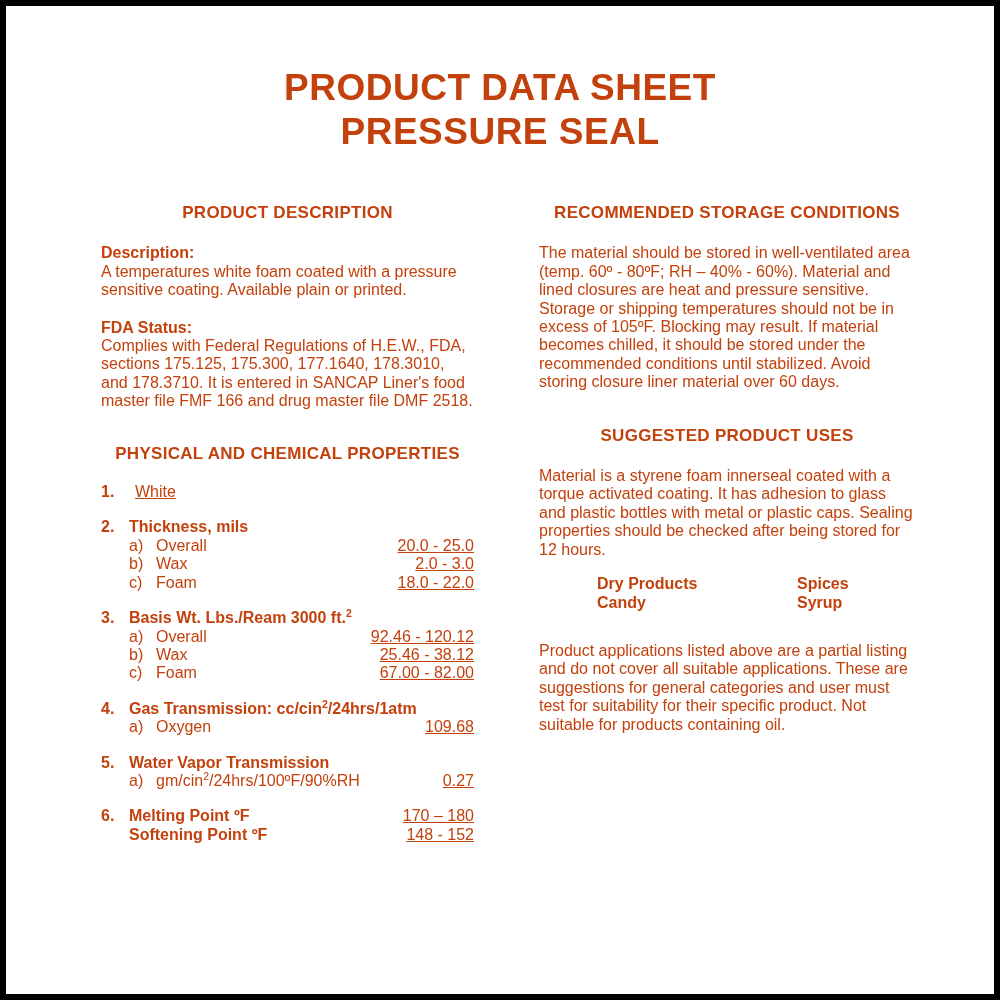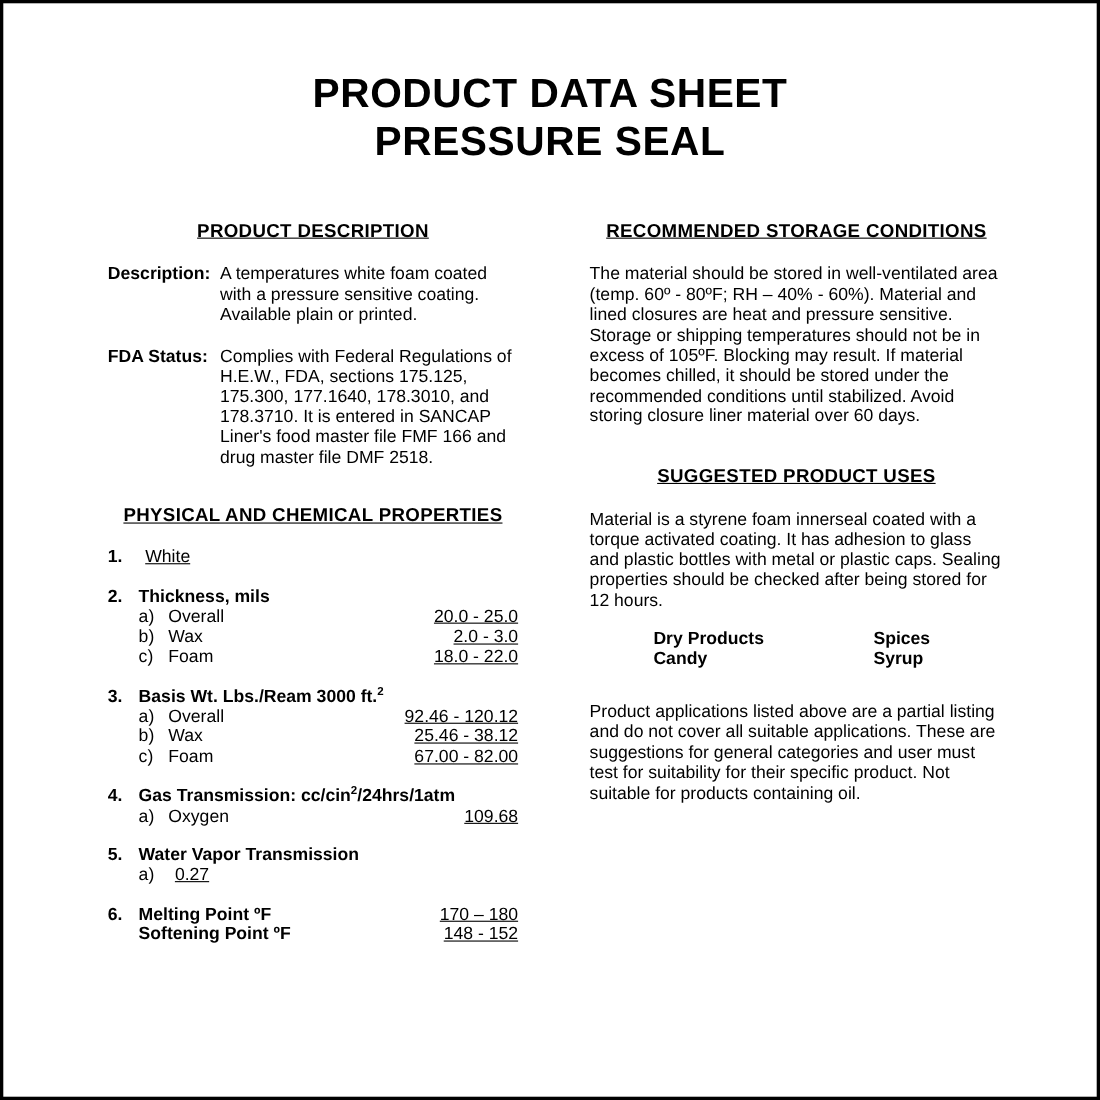--- a/index.html
+++ b/index.html
@@ -1,39 +1,38 @@
 <!DOCTYPE html>
 <html><head>
 <meta charset="utf-8">
 <style>
   html,body{margin:0;padding:0;background:#ffffff;}
   .page{
     position:relative;
     width:1000px;height:1000px;
     background:#ffffff;
-    border:3px solid #000000;
+    border:6px solid #000000;
     box-sizing:border-box;
     font-family:"Liberation Sans", sans-serif;
-    color:#000000;
+    color:#c2410c;
     overflow:hidden;
   }
   .doc-title{
     position:absolute;top:60px;left:0;width:100%;
     text-align:center;font-weight:bold;font-size:37px;line-height:44px;
     letter-spacing:0.5px;
   }
   .col{position:absolute;top:198px;font-size:16px;line-height:18.4px;}
   .col-left{left:95px;width:373px;}
   .col-right{left:533px;width:376px;}
   .section-heading{
     font-size:17px;font-weight:bold;text-align:center;letter-spacing:0.3px;
     margin:0 0 22px 0;
-    text-decoration:underline;
   }
-  .entry{display:flex;margin-bottom:19px;}
+  .entry{display:flex;margin-bottom:19px;flex-direction:column;}
   .entry-label{width:102px;font-weight:bold;flex-shrink:0;}
   .entry-text{flex:1;}
   .props-heading{margin-top:34px;margin-bottom:20px;}
   .prop-group{margin-bottom:17px;}
   .prop-row{display:flex;}
   .num{width:28px;font-weight:bold;flex-shrink:0;}
   .plabel{flex:1;font-weight:bold;}
   .skey{margin-left:28px;width:27px;flex-shrink:0;}
   .sname{flex:1;}
   .pvalue{font-weight:normal;white-space:nowrap;padding-left:6px;text-decoration:underline;}
@@ -134,20 +133,21 @@
       </div>
     </div>
 
     <div class="prop-group">
       <div class="prop-row">
         <span class="num">5.</span>
         <span class="plabel">Water Vapor Transmission</span>
       </div>
       <div class="prop-row">
         <span class="skey">a)</span>
+        <span class="sname"><span>gm/cin</span><sup>2</sup><span>/24hrs/100ºF/90%RH</span></span>
         <span class="pvalue">0.27</span>
       </div>
     </div>
 
     <div class="prop-group">
       <div class="prop-row">
         <span class="num">6.</span>
         <span class="plabel">Melting Point ºF</span>
         <span class="pvalue">170 – 180</span>
       </div>

